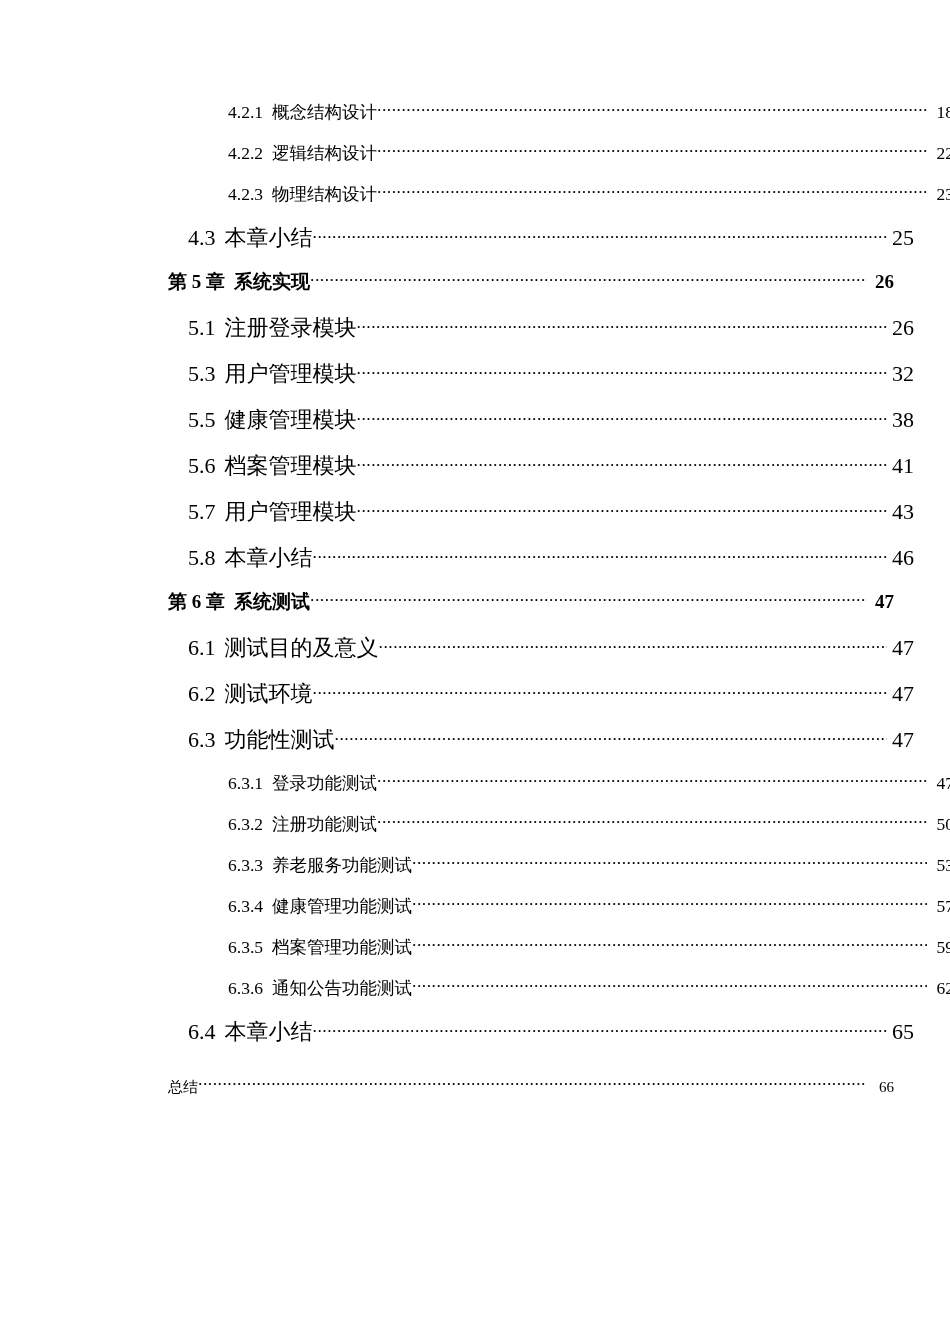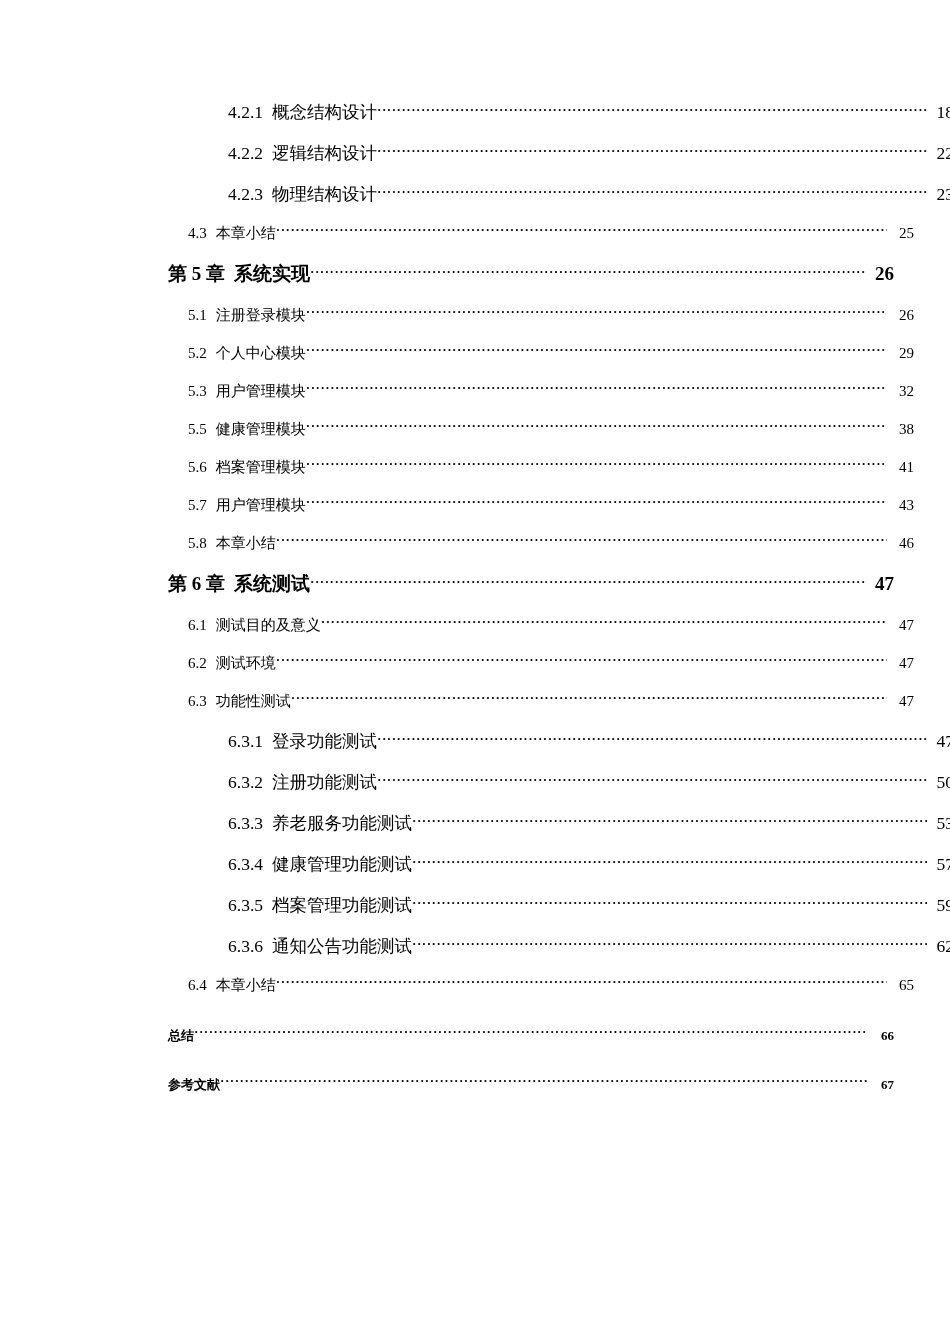--- a/index.html
+++ b/index.html
@@ -26,23 +26,23 @@
   }
   .toc-entry {
     display: flex;
     align-items: baseline;
     width: 100%;
     white-space: nowrap;
     line-height: 1.0;
   }
   
   .lvl3 { margin-bottom: 20px; padding-left: 116px; font-size: 17.5px; }
-  .lvl2 { margin-bottom: 20px; padding-left: 76px;  font-size: 15px; justify-content: flex-end; }
+  .lvl2 { margin-bottom: 20px; padding-left: 76px;  font-size: 22px; justify-content: flex-end; }
   .lvl1 { margin-bottom: 22px; padding-left: 56px;  font-size: 19px; font-weight: bold; }
-  .lvl0 { margin-bottom: 22px; padding-left: 56px;  font-size: 13px; font-weight: bold; }
+  .lvl0 { margin-bottom: 22px; padding-left: 56px;  font-size: 15px; font-weight: normal; }
 
   .toc-entry.first { margin-top: 0; }
 
   .entry-label {
     flex: 0 0 auto;
   }
   .entry-num {
     margin-right: 9px;
   }
   .leader {
@@ -106,25 +106,20 @@
         <span class="entry-label"><span class="entry-num">第 5 章</span><span class="entry-title">系统实现</span></span>
         <span class="leader"></span>
         <span class="page-num">26</span>
       </div>
       <div class="toc-entry lvl2">
         <span class="entry-label"><span class="entry-num">5.1</span><span class="entry-title">注册登录模块</span></span>
         <span class="leader"></span>
         <span class="page-num">26</span>
       </div>
       <div class="toc-entry lvl2">
-        <span class="entry-label"><span class="entry-num">5.2</span><span class="entry-title">个人中心模块</span></span>
-        <span class="leader"></span>
-        <span class="page-num">29</span>
-      </div>
-      <div class="toc-entry lvl2">
         <span class="entry-label"><span class="entry-num">5.3</span><span class="entry-title">用户管理模块</span></span>
         <span class="leader"></span>
         <span class="page-num">32</span>
       </div>
       <div class="toc-entry lvl2">
         <span class="entry-label"><span class="entry-num">5.5</span><span class="entry-title">健康管理模块</span></span>
         <span class="leader"></span>
         <span class="page-num">38</span>
       </div>
       <div class="toc-entry lvl2">
@@ -195,19 +190,14 @@
       <div class="toc-entry lvl2">
         <span class="entry-label"><span class="entry-num">6.4</span><span class="entry-title">本章小结</span></span>
         <span class="leader"></span>
         <span class="page-num">65</span>
       </div>
       <div class="toc-entry lvl0 big-gap-top">
         <span class="entry-label"><span class="entry-title">总结</span></span>
         <span class="leader"></span>
         <span class="page-num">66</span>
       </div>
-      <div class="toc-entry lvl0 big-gap-top">
-        <span class="entry-label"><span class="entry-title">参考文献</span></span>
-        <span class="leader"></span>
-        <span class="page-num">67</span>
-      </div>
     </div>
 </div>
 
 </body></html>

